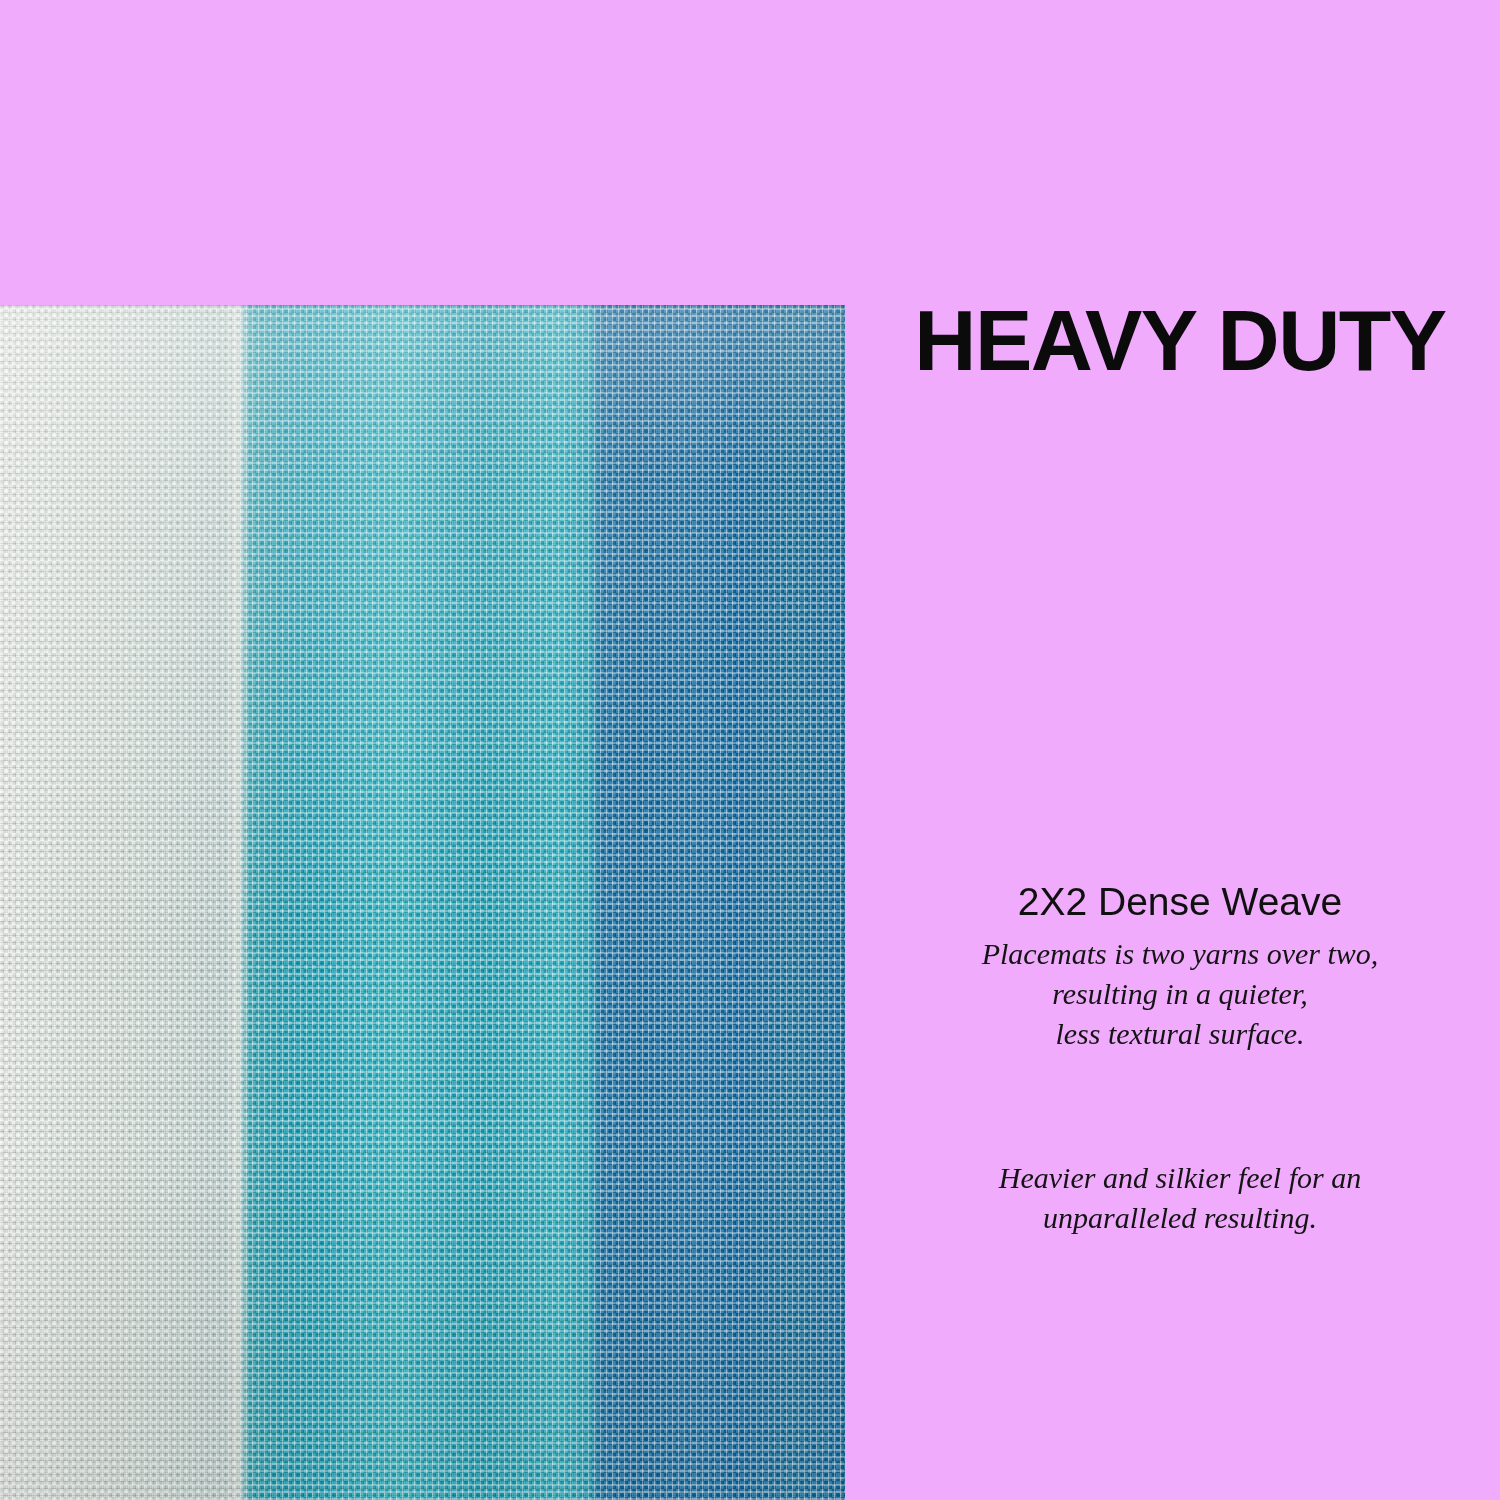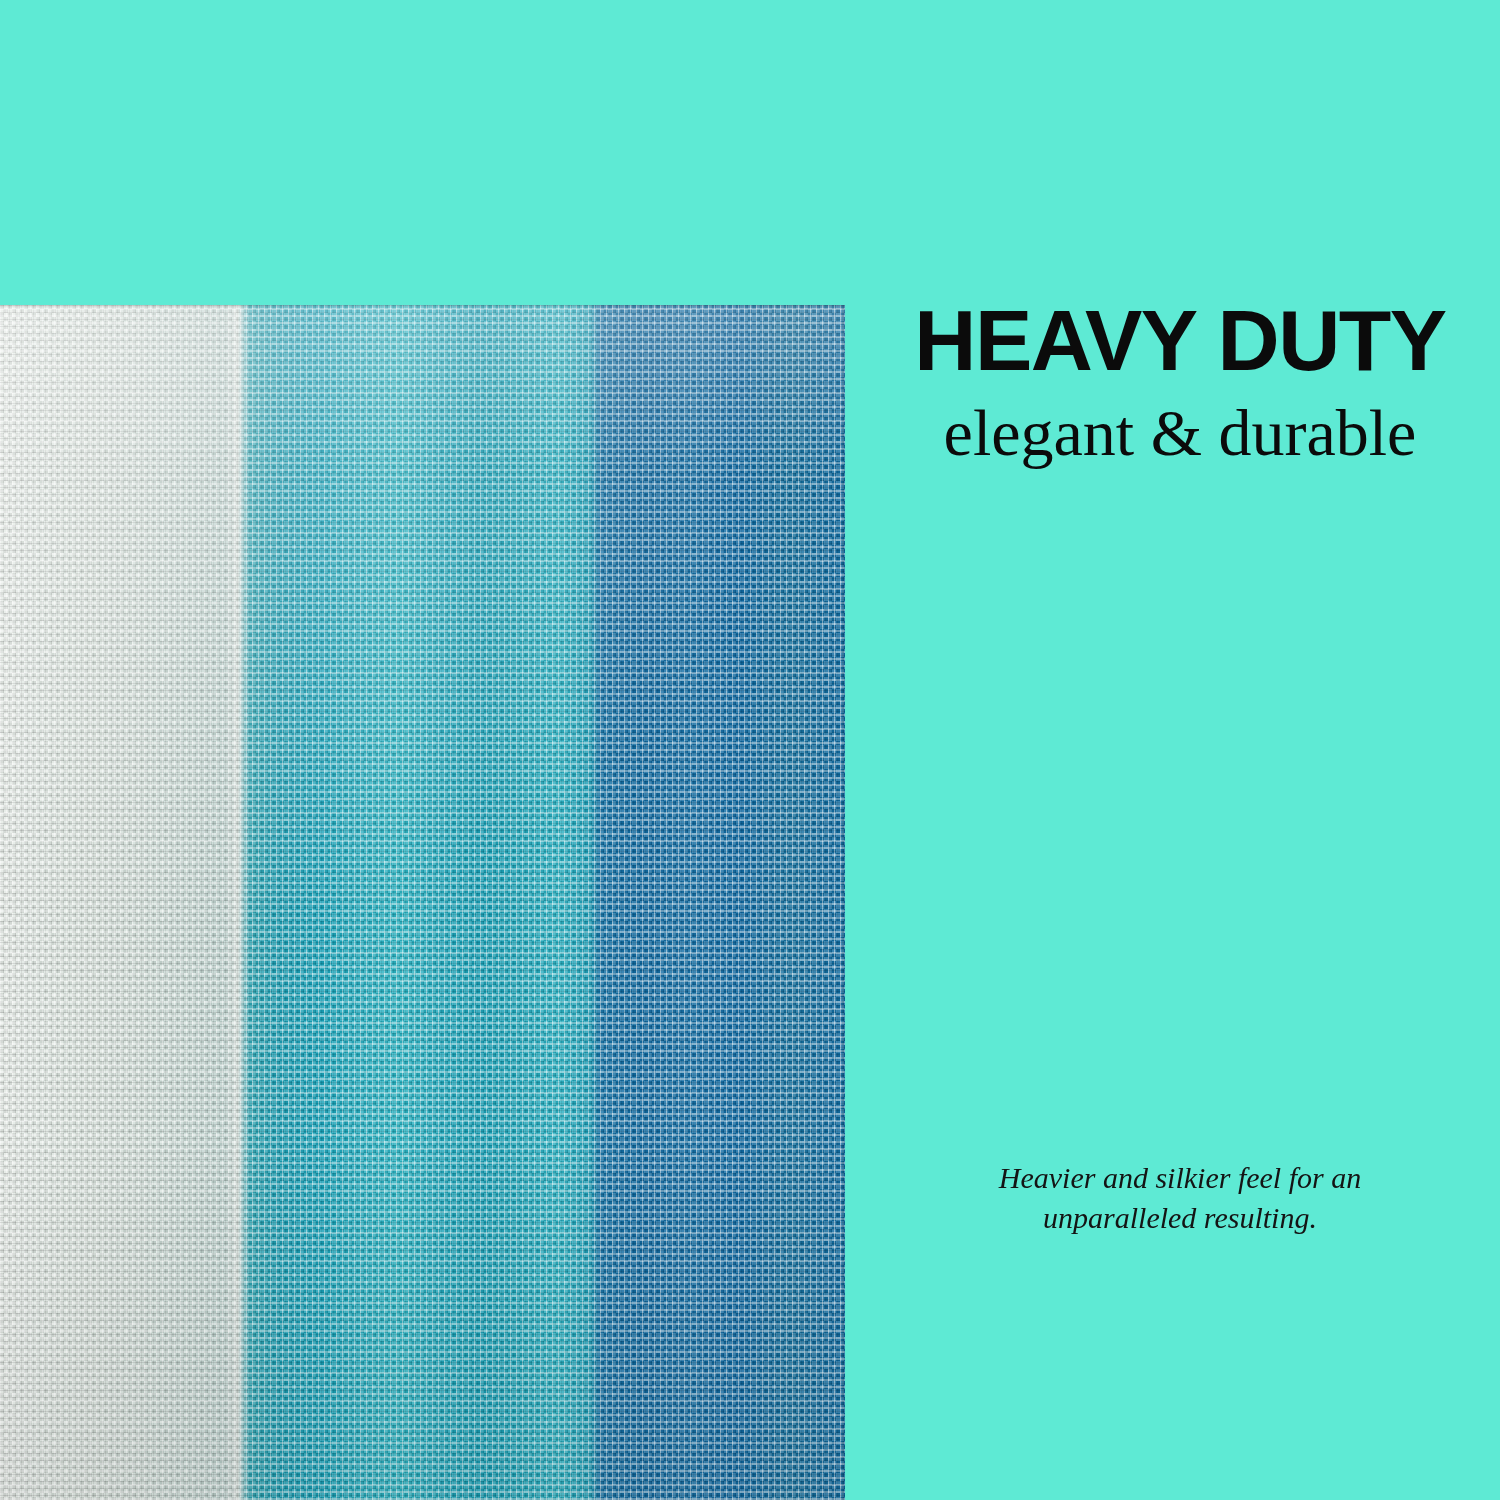--- a/index.html
+++ b/index.html
@@ -12,21 +12,21 @@
     height: 1500px;
     overflow: hidden;
     font-family: "Liberation Sans", sans-serif;
     -webkit-font-smoothing: antialiased;
   }
 
   .canvas {
     position: relative;
     width: 1500px;
     height: 1500px;
-    background: #5eead4;
+    background: #f0abfc;
   }
 
   
   .product-photo {
     position: absolute;
     left: 0px;
     top: 305px;
     width: 845px;
     height: 1195px;
     overflow: hidden;
@@ -215,22 +215,27 @@
     <div class="weave-cells"></div>
     <div class="weave-shade"></div>
     <div class="mat-top-edge"></div>
     <div class="mat-edge"></div>
   </div>
 
   <div class="copy">
 
     <div class="headline">HEAVY DUTY</div>
 
-    <div class="subhead">elegant &amp; durable</div>
-
+
+    <div class="feature one">
+      <div class="feature-title">2X2 Dense Weave</div>
+      <div class="feature-body">Placemats is two yarns over two,
+resulting in a quieter,
+less textural surface.</div>
+    </div>
 
     <div class="feature two">
       <div class="feature-body">Heavier and silkier feel for an
 unparalleled resulting.</div>
     </div>
 
   </div>
 </div>
 
 </body></html>

